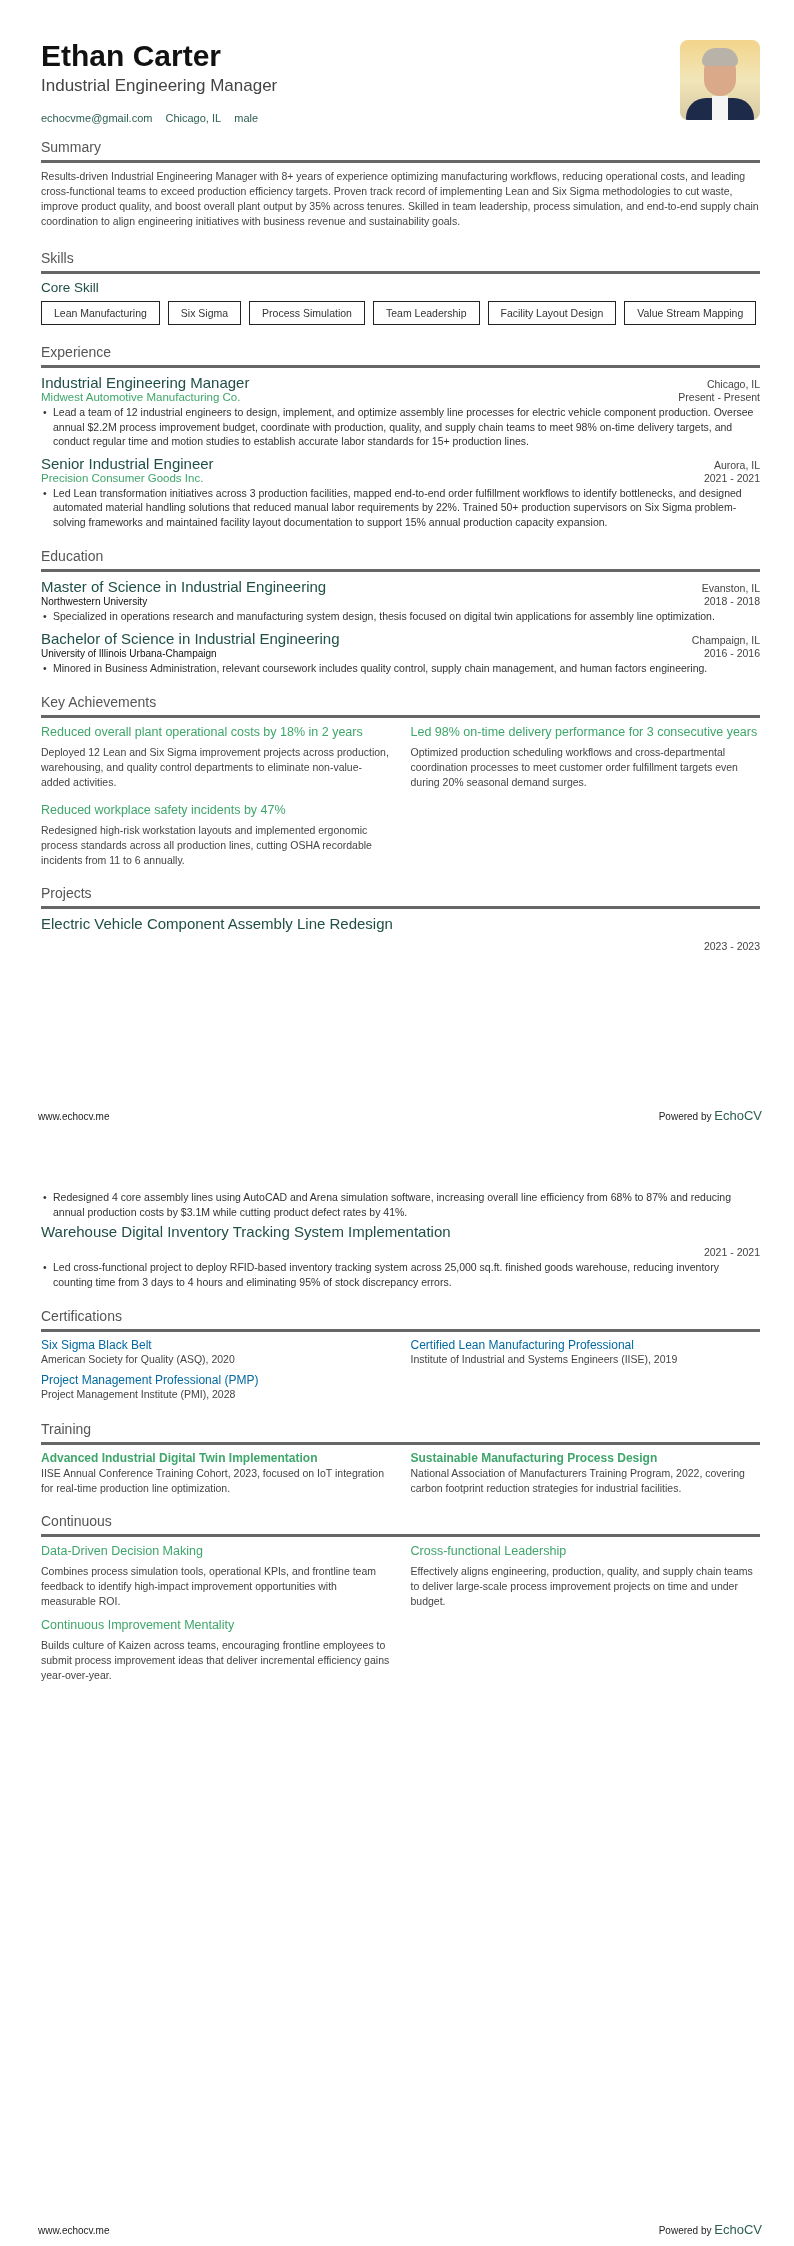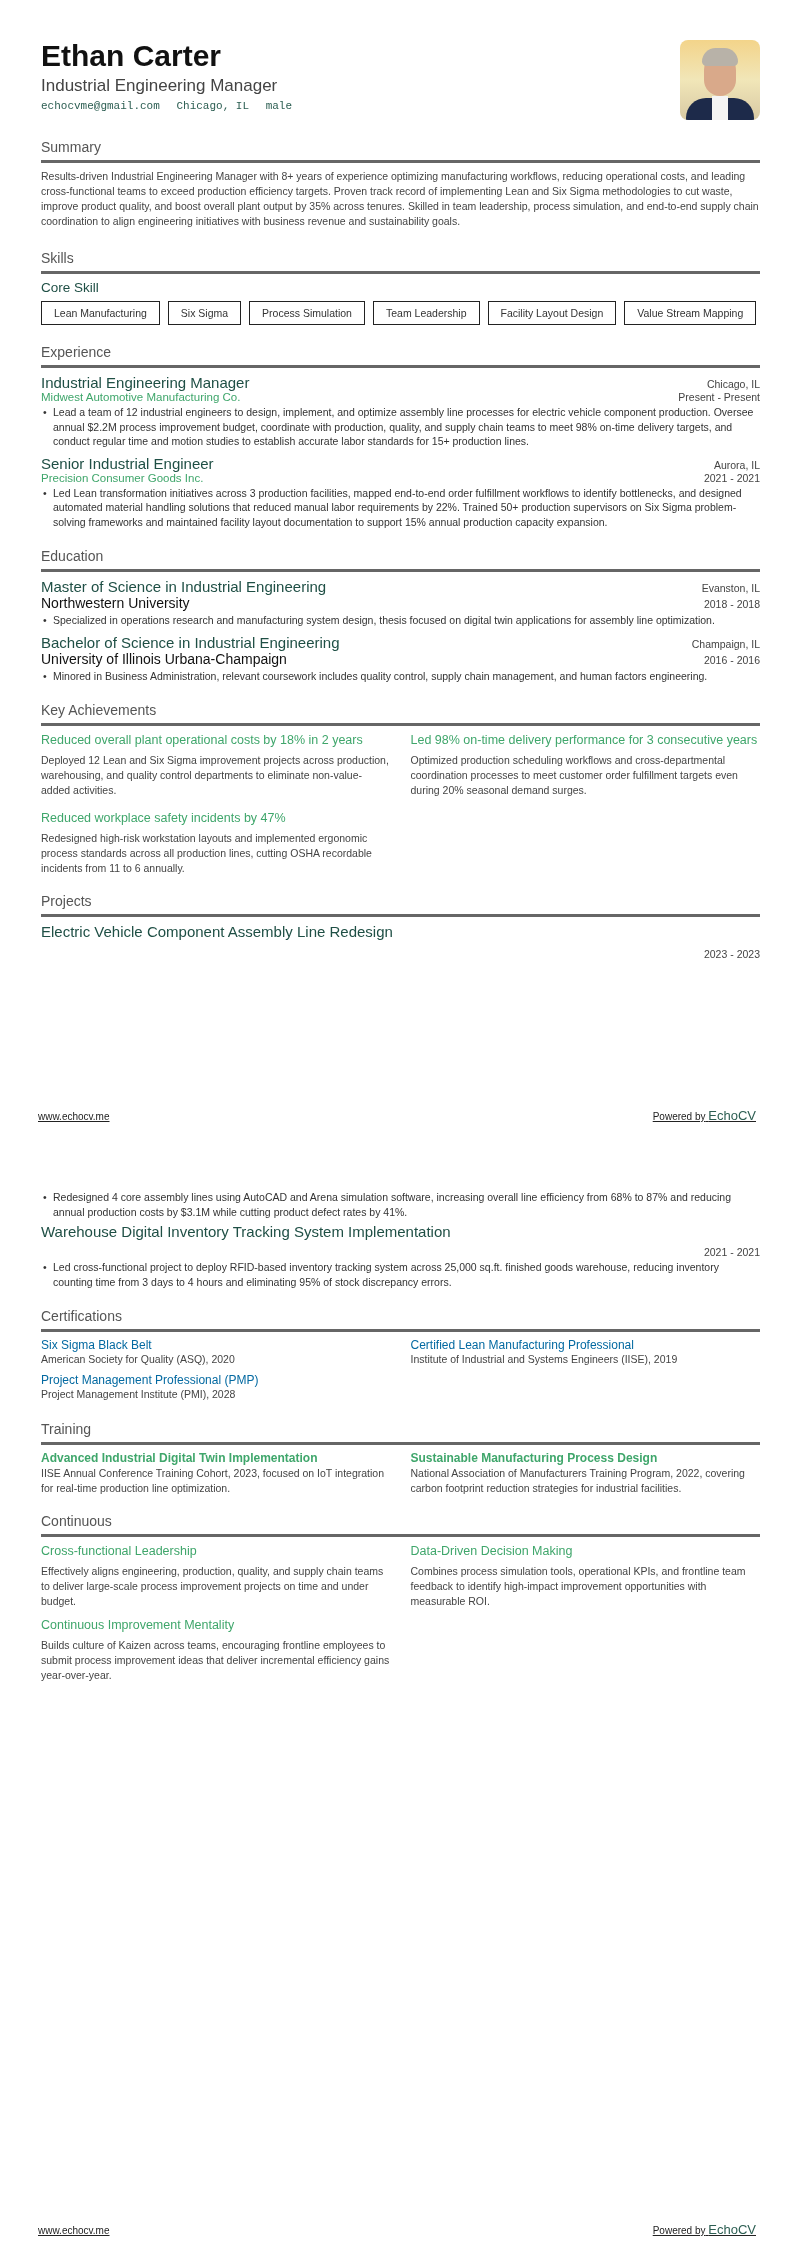--- a/index.html
+++ b/index.html
@@ -2,49 +2,49 @@
 <html><head>
 <meta charset="utf-8">
 <style>
   * { box-sizing: border-box; margin: 0; padding: 0; }
   body { width: 794px; height: 2246px; background: #ffffff; font-family: "Liberation Sans", sans-serif; color: #333; position: relative; }
   .page { position: absolute; left: 0; width: 794px; }
   .pad { padding: 0 34px 0 41px; }
   .header { position: absolute; top: 38px; left: 41px; right: 34px; height: 90px; }
   .name { font-size: 30px; font-weight: bold; color: #111; line-height: 36px; }
   .job-title { font-size: 17px; color: #444; margin-top: 2px; }
-  .contacts { font-size: 11px; color: #2c5e52; margin-top: 4px; font-family: Liberation Mono, monospace; }
+  .contacts { font-size: 11px; color: #2c5e52; margin-top: 16px; }
   .contacts span { margin-right: 10px; }
   .photo { position: absolute; right: 0; top: 2px; width: 80px; height: 80px; border-radius: 8px; overflow: hidden;
     background: radial-gradient(circle at 50% 40%, #e8d7c8 0 22%, transparent 23%), linear-gradient(180deg,#f3d48a 0%, #f1e6b8 50%, #d8c9a3 100%); }
   .photo .hair { position: absolute; left: 22px; top: 8px; width: 36px; height: 18px; background: #b8b2a8; border-radius: 18px 18px 6px 6px; }
   .photo .face { position: absolute; left: 24px; top: 16px; width: 32px; height: 40px; background: #d9a98a; border-radius: 14px 14px 16px 16px; }
   .photo .suit { position: absolute; left: 6px; top: 58px; width: 68px; height: 30px; background: #1d2a4a; border-radius: 20px 20px 0 0; }
   .photo .shirt { position: absolute; left: 32px; top: 56px; width: 16px; height: 24px; background: #f4f4f4; }
   .section { margin-top: 0; }
   .sec-title { font-size: 14px; color: #555; line-height: 18px; }
   .sec-rule { height: 3px; background: #666; margin-top: 4px; margin-bottom: 6px; }
   .summary { font-size: 10.5px; line-height: 15px; color: #444; }
   .sub-green-dark { font-size: 13.5px; color: #1f4f45; }
   .chips { display: flex; flex-wrap: wrap; gap: 8px 8px; margin-top: 6px; }
   .chip { border: 1.5px solid #222; padding: 5px 12px; font-size: 10.5px; color: #333; }
   .entry-head { display: flex; justify-content: space-between; align-items: baseline; }
   .entry-title { font-size: 15px; color: #1f4f45; }
   .entry-right { font-size: 10.5px; color: #444; }
   .entry-org { font-size: 11.5px; color: #3fa66b; }
-  .entry-org-dark { font-size: 14px; color: #111; }
+  .entry-org-dark { font-size: 10px; color: #111; }
   .bullet { font-size: 10.5px; line-height: 14.5px; color: #333; padding-left: 12px; position: relative; margin-top: 2px; }
   .bullet::before { content: "•"; position: absolute; left: 2px; top: 0; }
   .grid2 { display: grid; grid-template-columns: 1fr 1fr; column-gap: 20px; }
   .ach-title { font-size: 12.5px; color: #3fa66b; line-height: 17px; }
   .ach-desc { font-size: 10.5px; line-height: 15px; color: #444; margin-top: 4px; }
   .cert-title { font-size: 12px; color: #0369a1; }
   .cert-desc { font-size: 10.5px; color: #444; margin-top: 1px; }
   .train-title { font-size: 12px; color: #3fa66b; font-weight: bold; }
-  .footer { position: absolute; left: 38px; right: 38px; display: flex; justify-content: space-between; align-items: baseline; font-size: 10px; color: #222; text-decoration: underline; }
+  .footer { position: absolute; left: 38px; right: 32px; display: flex; justify-content: space-between; align-items: baseline; font-size: 10px; color: #222; }
   .footer .brand { font-size: 13px; color: #2c5e52; }
 </style>
 </head>
 <body>
 
 <div class="header">
   <div class="name">Ethan Carter</div>
   <div class="job-title">Industrial Engineering Manager</div>
   <div class="contacts">
     <span>echocvme@gmail.com</span>
@@ -212,26 +212,26 @@
         <div class="ach-desc" style="margin-top:1px;">National Association of Manufacturers Training Program, 2022, covering carbon footprint reduction strategies for industrial facilities.</div>
       </div>
     </div>
   </div>
 
   <div class="section" style="margin-top:16px;">
     <div class="sec-title">Continuous</div>
     <div class="sec-rule"></div>
     <div class="grid2">
       <div style="margin-bottom:8px;">
+        <div class="ach-title">Data-Driven Decision Making</div>
+        <div class="ach-desc">Combines process simulation tools, operational KPIs, and frontline team feedback to identify high-impact improvement opportunities with measurable ROI.</div>
+      </div>
+      <div style="margin-bottom:8px;">
         <div class="ach-title">Cross-functional Leadership</div>
         <div class="ach-desc">Effectively aligns engineering, production, quality, and supply chain teams to deliver large-scale process improvement projects on time and under budget.</div>
-      </div>
-      <div style="margin-bottom:8px;">
-        <div class="ach-title">Data-Driven Decision Making</div>
-        <div class="ach-desc">Combines process simulation tools, operational KPIs, and frontline team feedback to identify high-impact improvement opportunities with measurable ROI.</div>
       </div>
       <div>
         <div class="ach-title">Continuous Improvement Mentality</div>
         <div class="ach-desc">Builds culture of Kaizen across teams, encouraging frontline employees to submit process improvement ideas that deliver incremental efficiency gains year-over-year.</div>
       </div>
     </div>
   </div>
 </div>
 
 <div class="footer" style="top:2222px;">

